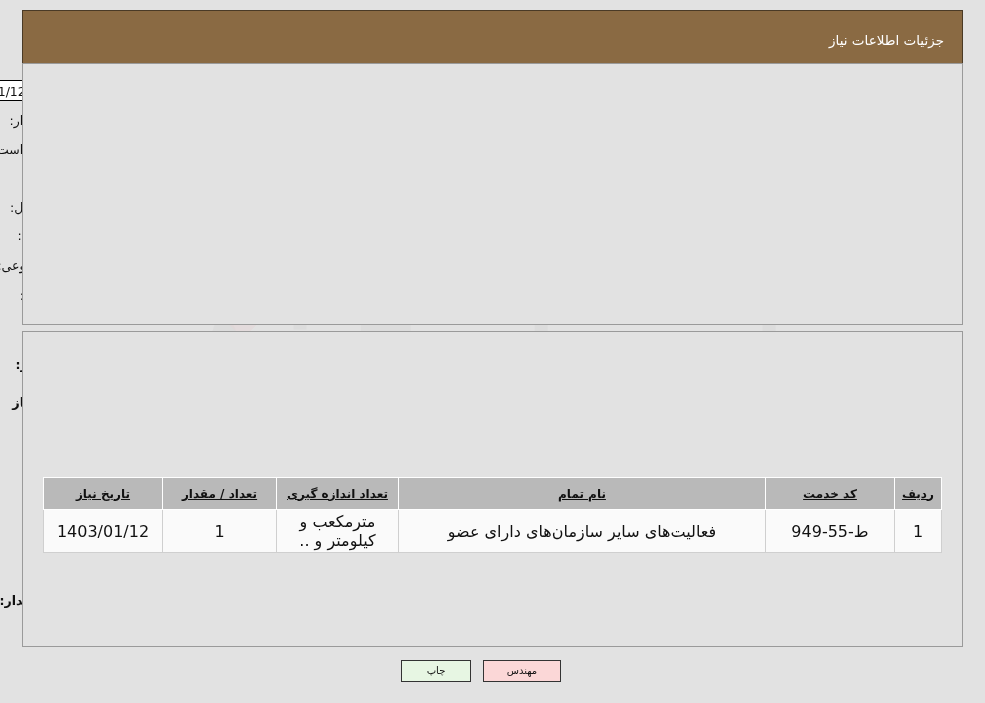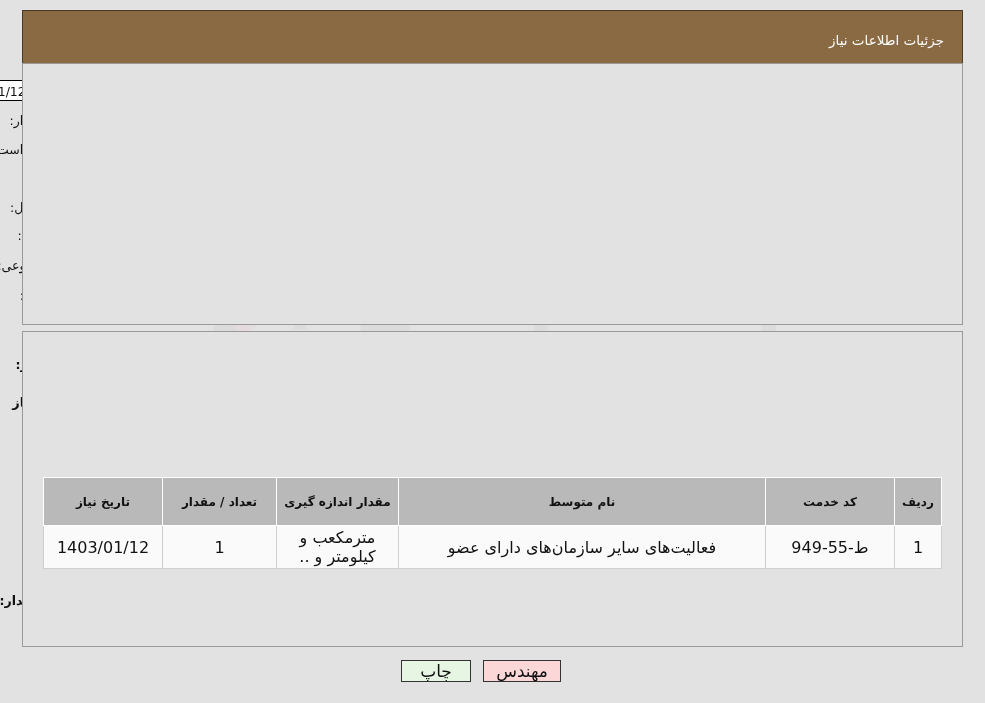--- a/index.html
+++ b/index.html
@@ -183,41 +183,42 @@
     z-index: 3;
     background: #fff;
   }
   .tbl th {
     background: #b9b9b9;
     border: 1px solid #ffffff;
     color: #111;
     font-weight: bold;
     font-size: 12px;
     height: 27px;
-    padding: 10px 4px;
+    padding: 2px 4px;
     text-align: center;
+    text-decoration: underline;
   }
   .tbl td {
     background: #fafafa;
     border: 1px solid #cfcfcf;
     color: #111;
     font-size: 16px;
     height: 35px;
     padding: 2px 6px;
     text-align: center;
     vertical-align: middle;
   }
   .tbl td.name { text-align: center; }
 
   
   .btn {
     position: absolute;
     box-sizing: border-box;
     border: 1px solid #333;
-    font-size: 17px;
+    font-size: 10px;
     height: 22px;
     line-height: 20px;
     text-align: center;
     cursor: pointer;
     color: #111;
     padding: 0 6px;
   }
   .btn-print  { background: #e7f6e3; }
   .btn-back   { background: #fbd7d7; }
 </style>
@@ -292,22 +293,22 @@
   <span class="lbl bold" style="right:810px; top:395px; font-size:13px;">اطلاعات خدمات مورد نیاز</span>
 
   <span class="lbl bold" style="right:880px; top:441px;">گروه خدمت:</span>
   <span class="fld rt" style="right:182px; top:436px; width:618px;">سایر فعالیت‌های خدماتی</span>
 
   <table class="tbl">
     <thead>
       <tr>
         <th style="width:38px;margin-left:44px;">ردیف</th>
         <th style="width:120px;">کد خدمت</th>
-        <th>نام متوسط</th>
-        <th style="width:113px;">مقدار اندازه گیری</th>
+        <th>نام تمام</th>
+        <th style="width:113px;">تعداد اندازه گیری</th>
         <th style="width:105px;">تعداد / مقدار</th>
         <th style="width:110px;">تاریخ نیاز</th>
       </tr>
     </thead>
     <tbody>
       <tr>
         <td>1</td>
         <td>ط-55-949</td>
         <td class="name">فعالیت‌های سایر سازمان‌های دارای عضو</td>
         <td>مترمکعب و کیلومتر و ..</td>

